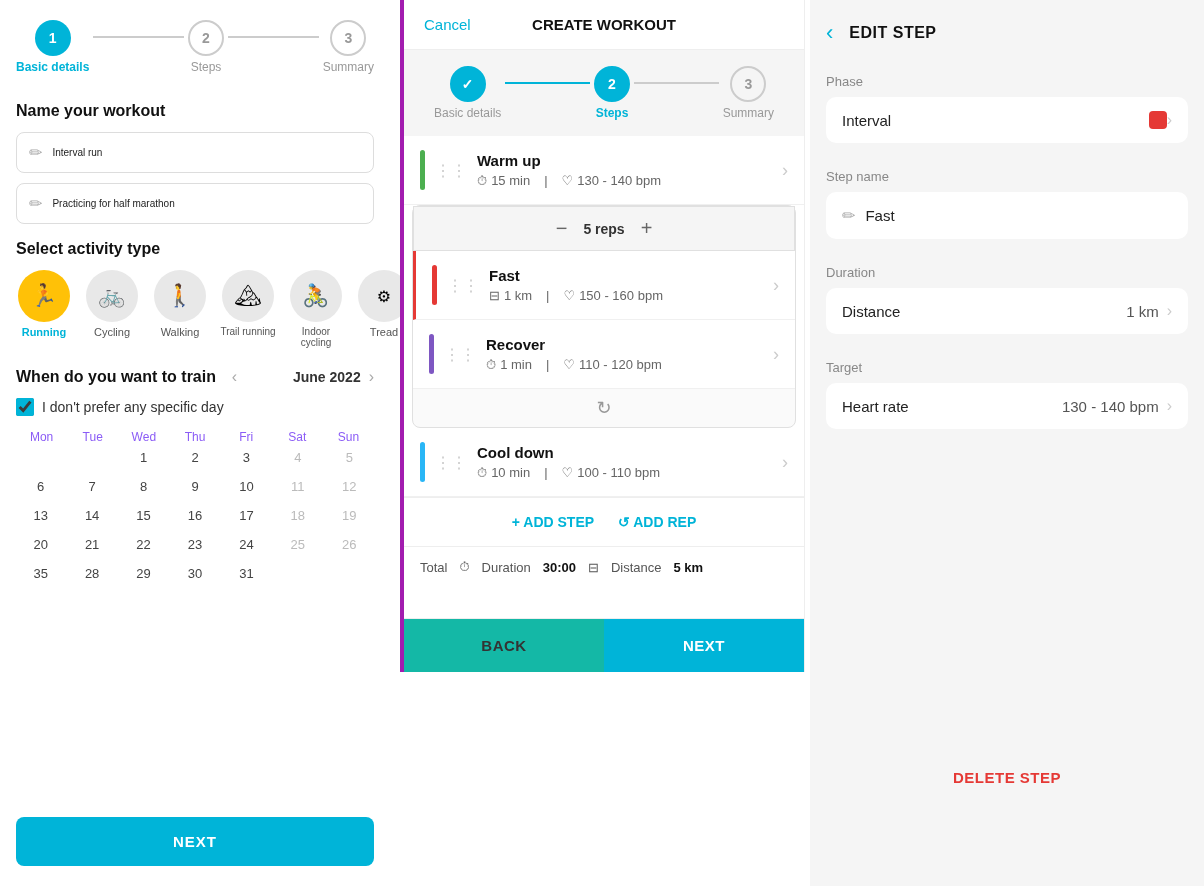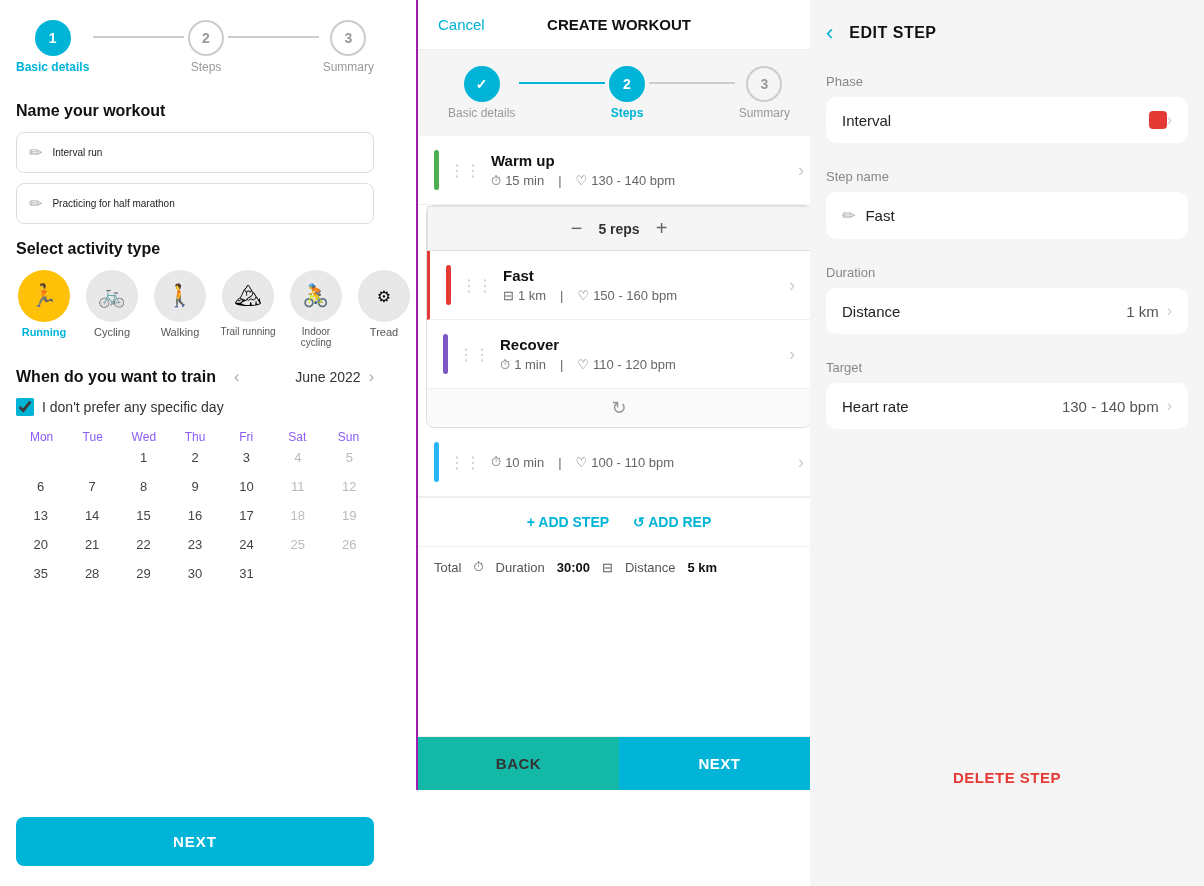--- a/index.html
+++ b/index.html
@@ -137,21 +137,21 @@
       gap: 8px;
     }
     .month-nav {
       display: flex;
       align-items: center;
       gap: 8px;
       margin-left: auto;
       font-size: 14px;
       color: #333;
     }
-    .month-nav span { font-weight: 400; margin-left: 48px; }
+    .month-nav span { font-weight: 700; margin-left: 48px; }
     .month-nav button {
       background: none;
       border: none;
       cursor: pointer;
       font-size: 16px;
       color: #aaa;
     }
 
     .checkbox-row {
       display: flex;
@@ -202,26 +202,26 @@
       border: none;
       border-radius: 8px;
       padding: 16px;
       cursor: pointer;
       letter-spacing: 1px;
     }
 
     
     .middle-panel {
       position: absolute;
-      left: 416px;
+      left: 400px;
       top: 0;
       width: 405px;
-      height: 790px;
+      height: 672px;
       background: #fff;
-      border-left: 2px solid #a21caf;
+      border-left: 4px solid #a21caf;
       border-right: 1px solid #eee;
     }
 
     .modal-header {
       display: flex;
       align-items: center;
       justify-content: center;
       padding: 16px 20px;
       border-bottom: 1px solid #eee;
       position: relative;
@@ -729,20 +729,21 @@
 
       <div class="repeat-icon-row">
         <span>↻</span>
       </div>
     </div>
 
     <div class="workout-step">
       <div class="step-color-bar" style="background:#29b6f6;"></div>
       <span class="drag-handle">⋮⋮</span>
       <div class="step-info">
+        <div class="step-name">Cool down</div>
         <div class="step-meta">
           <span class="step-meta-item">
             <span>⏱</span> 10 min
           </span>
           <span>|</span>
           <span class="step-meta-item">
             <span>♡</span> 100 - 110 bpm
           </span>
         </div>
       </div>

